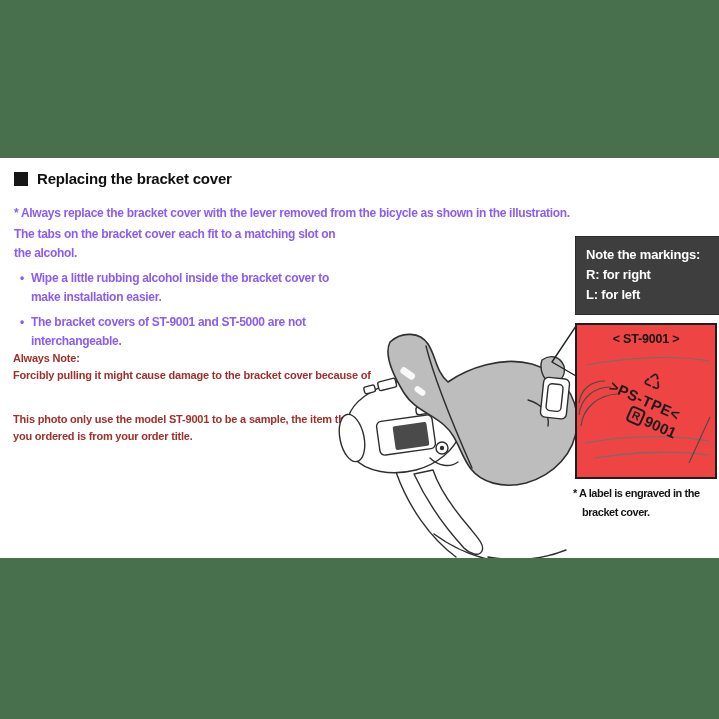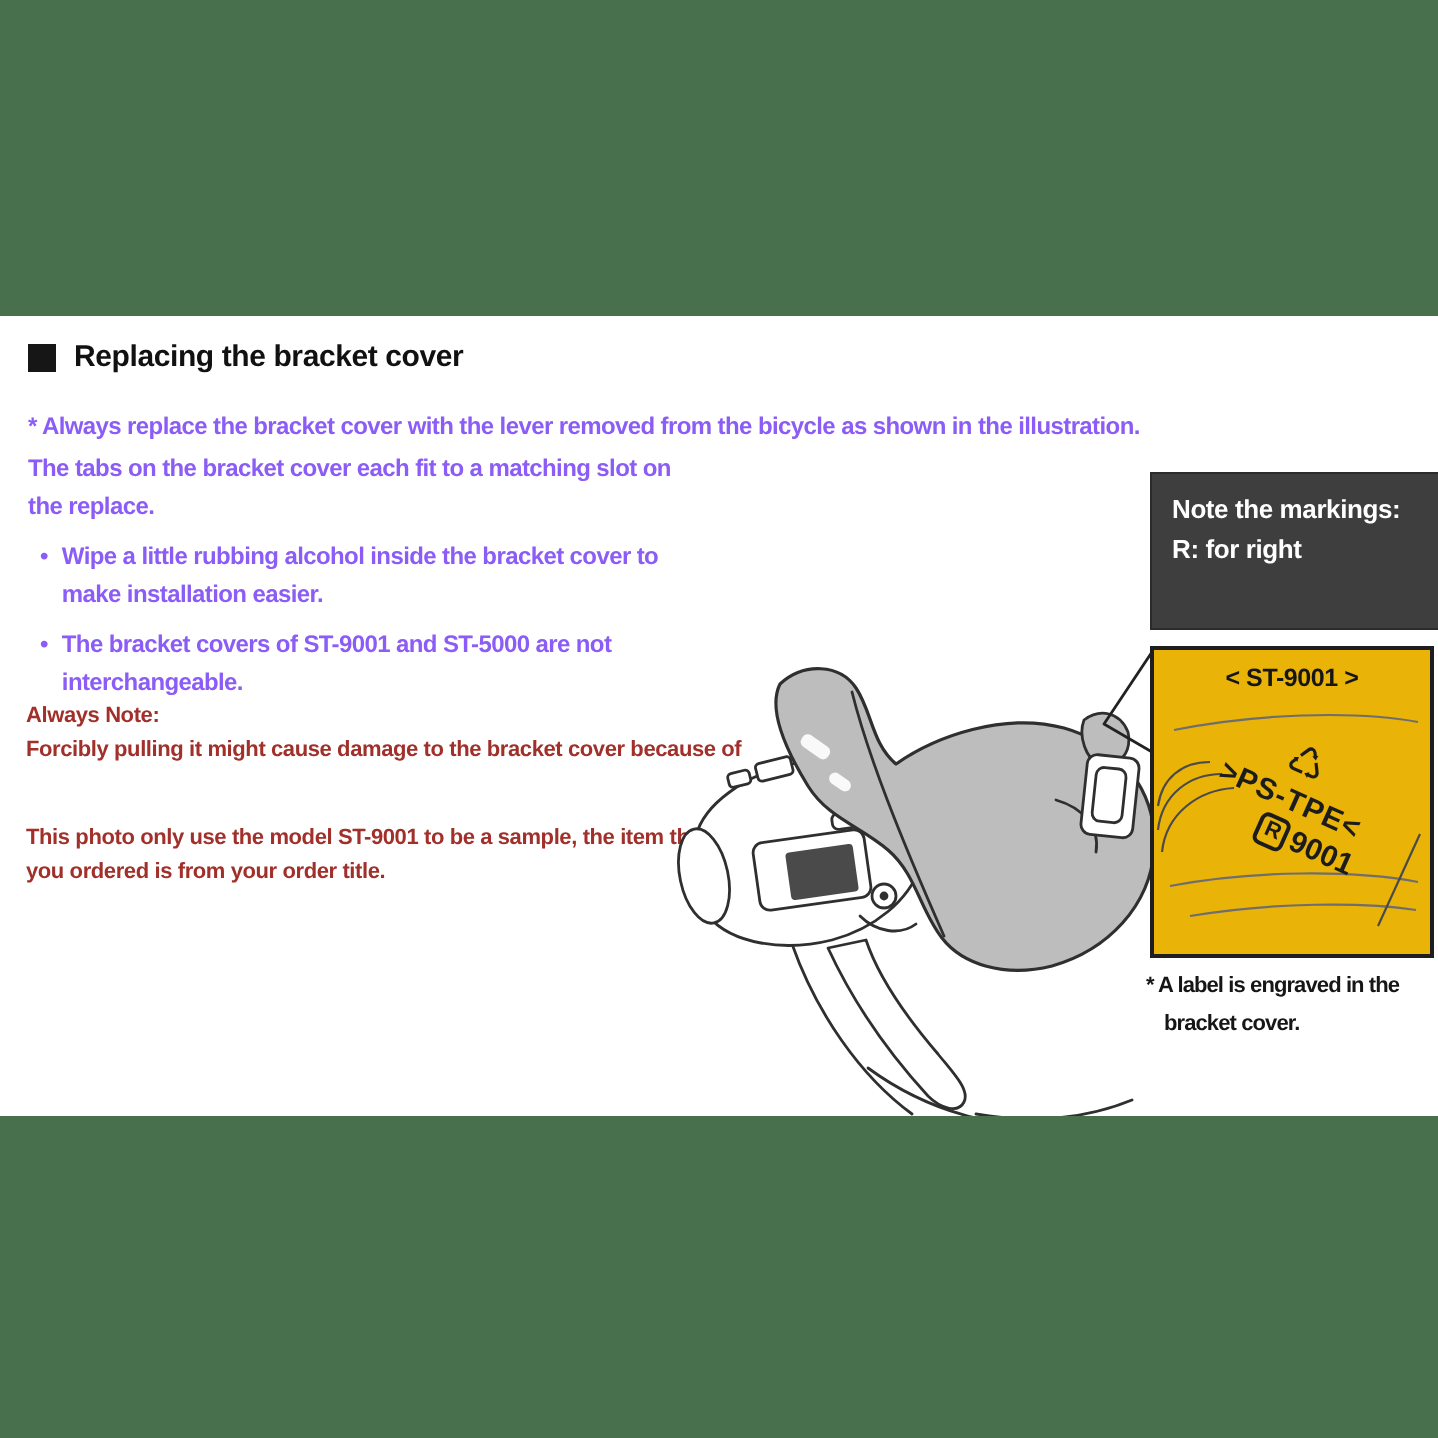--- a/index.html
+++ b/index.html
@@ -26,21 +26,21 @@
   .red{position:absolute;z-index:1;color:var(--red,#a1302b);font-size:11px;font-weight:700;letter-spacing:-0.2px;line-height:17px;white-space:nowrap;}
 
   
   .markings-box{
     position:absolute;left:575px;top:236px;width:146px;height:79px;z-index:3;
     background:var(--boxbg,#3e3e3e);border:1px solid #2b2b2b;box-sizing:border-box;
     padding:8px 10px;color:#fff;font-size:13px;font-weight:700;letter-spacing:-0.2px;line-height:20px;
   }
   .label-box{
     position:absolute;left:575px;top:323px;width:142px;height:156px;z-index:3;
-    background:#eab308;border:2px solid #1e1e1e;box-sizing:border-box;
+    background:#ef4444;border:2px solid #1e1e1e;box-sizing:border-box;
   }
   .label-model{margin-top:7px;text-align:center;font-size:12.5px;font-weight:700;letter-spacing:-0.2px;}
   .label-lines{position:absolute;left:0;top:0;width:138px;height:152px;}
   .engraving{
     position:absolute;left:6px;top:44px;width:126px;z-index:1;
     display:flex;flex-direction:column;align-items:center;gap:1px;
     transform:rotate(24deg);color:#1c1c1c;
   }
   .recycle{font-family:"DejaVu Sans",sans-serif;font-size:21px;line-height:22px;}
   .material{font-size:15px;font-weight:700;letter-spacing:0.5px;white-space:nowrap;}
@@ -63,21 +63,21 @@
 
   <div class="title-row">
     <div class="title-square"></div>
     <div class="title-text">Replacing the bracket cover</div>
   </div>
 
   <div class="txt nowrap" style="left:14px;top:204px;">* Always replace the bracket cover with the lever removed from the bicycle as shown in the illustration.</div>
 
   <div class="txt" style="left:14px;top:225px;">
     <div>The tabs on the bracket cover each fit to a matching slot on</div>
-    <div>the replace.</div>
+    <div>the alcohol.</div>
   </div>
 
   <div class="txt bullets">
     <div class="bullet-item">
       <span class="bullet-glyph">•</span>
       <span>
         <span>Wipe a little rubbing alcohol inside the bracket cover to</span><br>
         <span>make installation easier.</span>
       </span>
     </div>
@@ -130,20 +130,21 @@
       <rect x="204" y="52" width="26" height="40" rx="5" fill="#fff"></rect>
       <rect x="209" y="58" width="15" height="27" rx="4"></rect>
     </g>
 
     <path d="M 238 0 L 214 36 L 238 50" stroke="#222"></path>
   </svg>
 
   <div class="markings-box">
     <div>Note the markings:</div>
     <div>R: for right</div>
+    <div>L: for left</div>
   </div>
 
   <div class="label-box">
     <div class="label-model">&lt; ST-9001 &gt;</div>
     <svg class="label-lines" viewBox="0 0 138 152" fill="none" stroke="#6e6e6e" stroke-width="1.1">
       <path d="M 10 40 C 50 32, 100 30, 132 36"></path>
       <path d="M 8 118 C 50 110, 100 110, 132 116"></path>
       <path d="M 18 133 C 60 126, 105 126, 131 130"></path>
       <path d="M 112 138 L 133 92" stroke="#4a4a4a"></path>
       <path d="M 2 78 C 4 64, 14 56, 28 56" stroke="#4a4a4a"></path>

